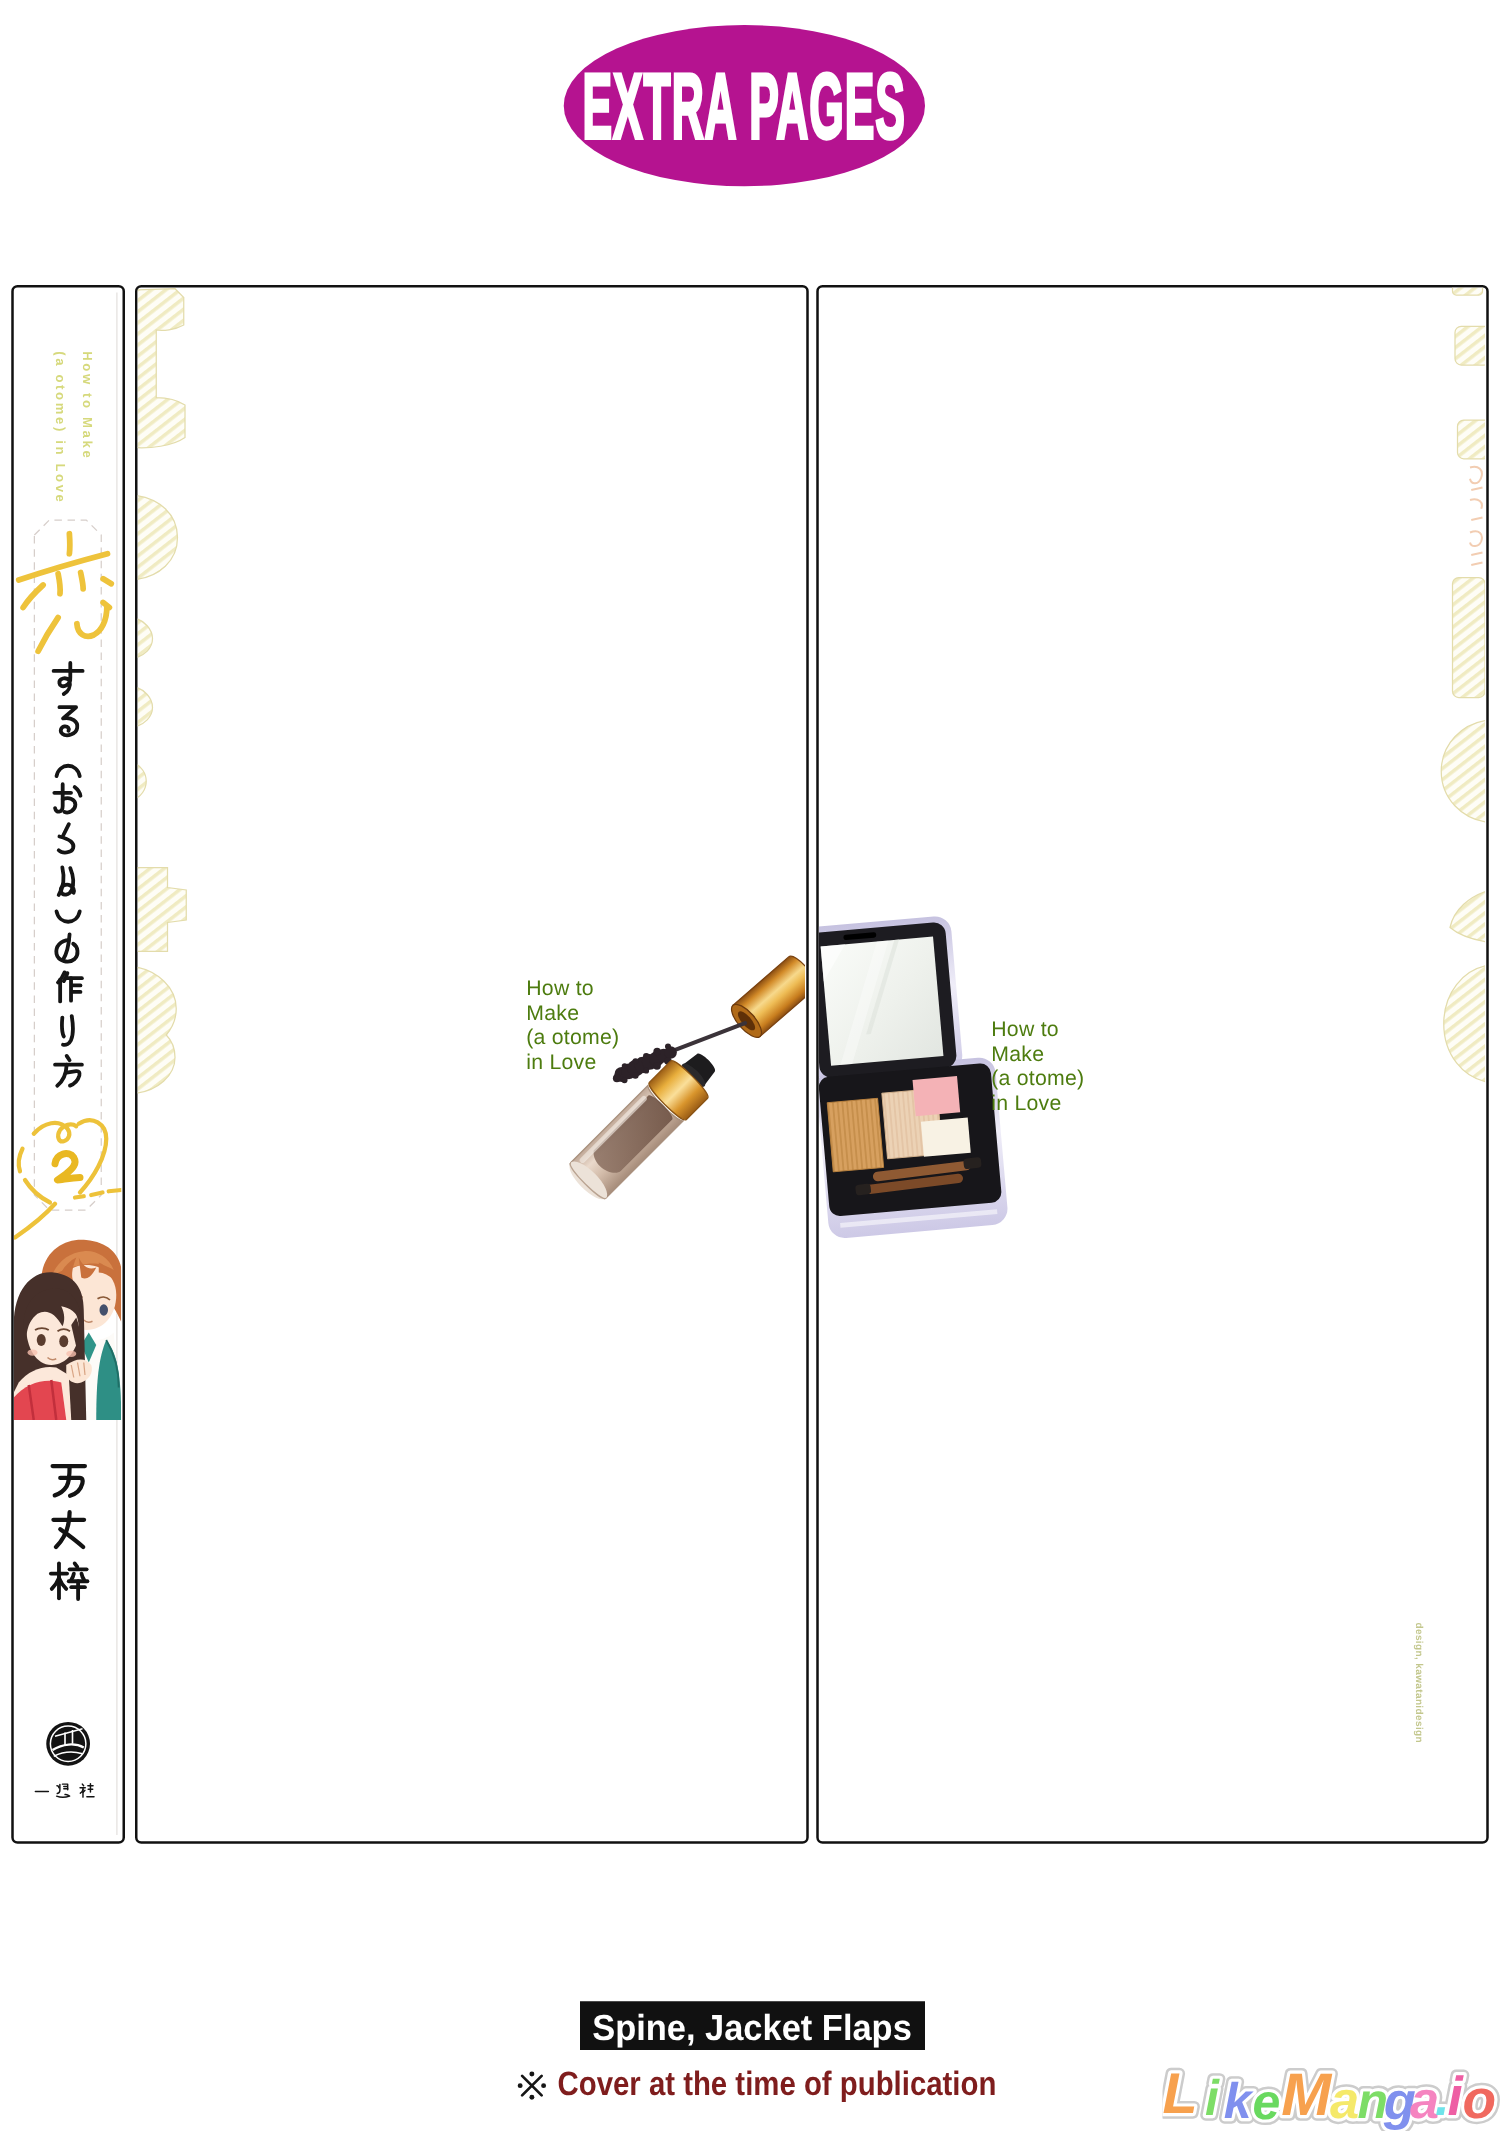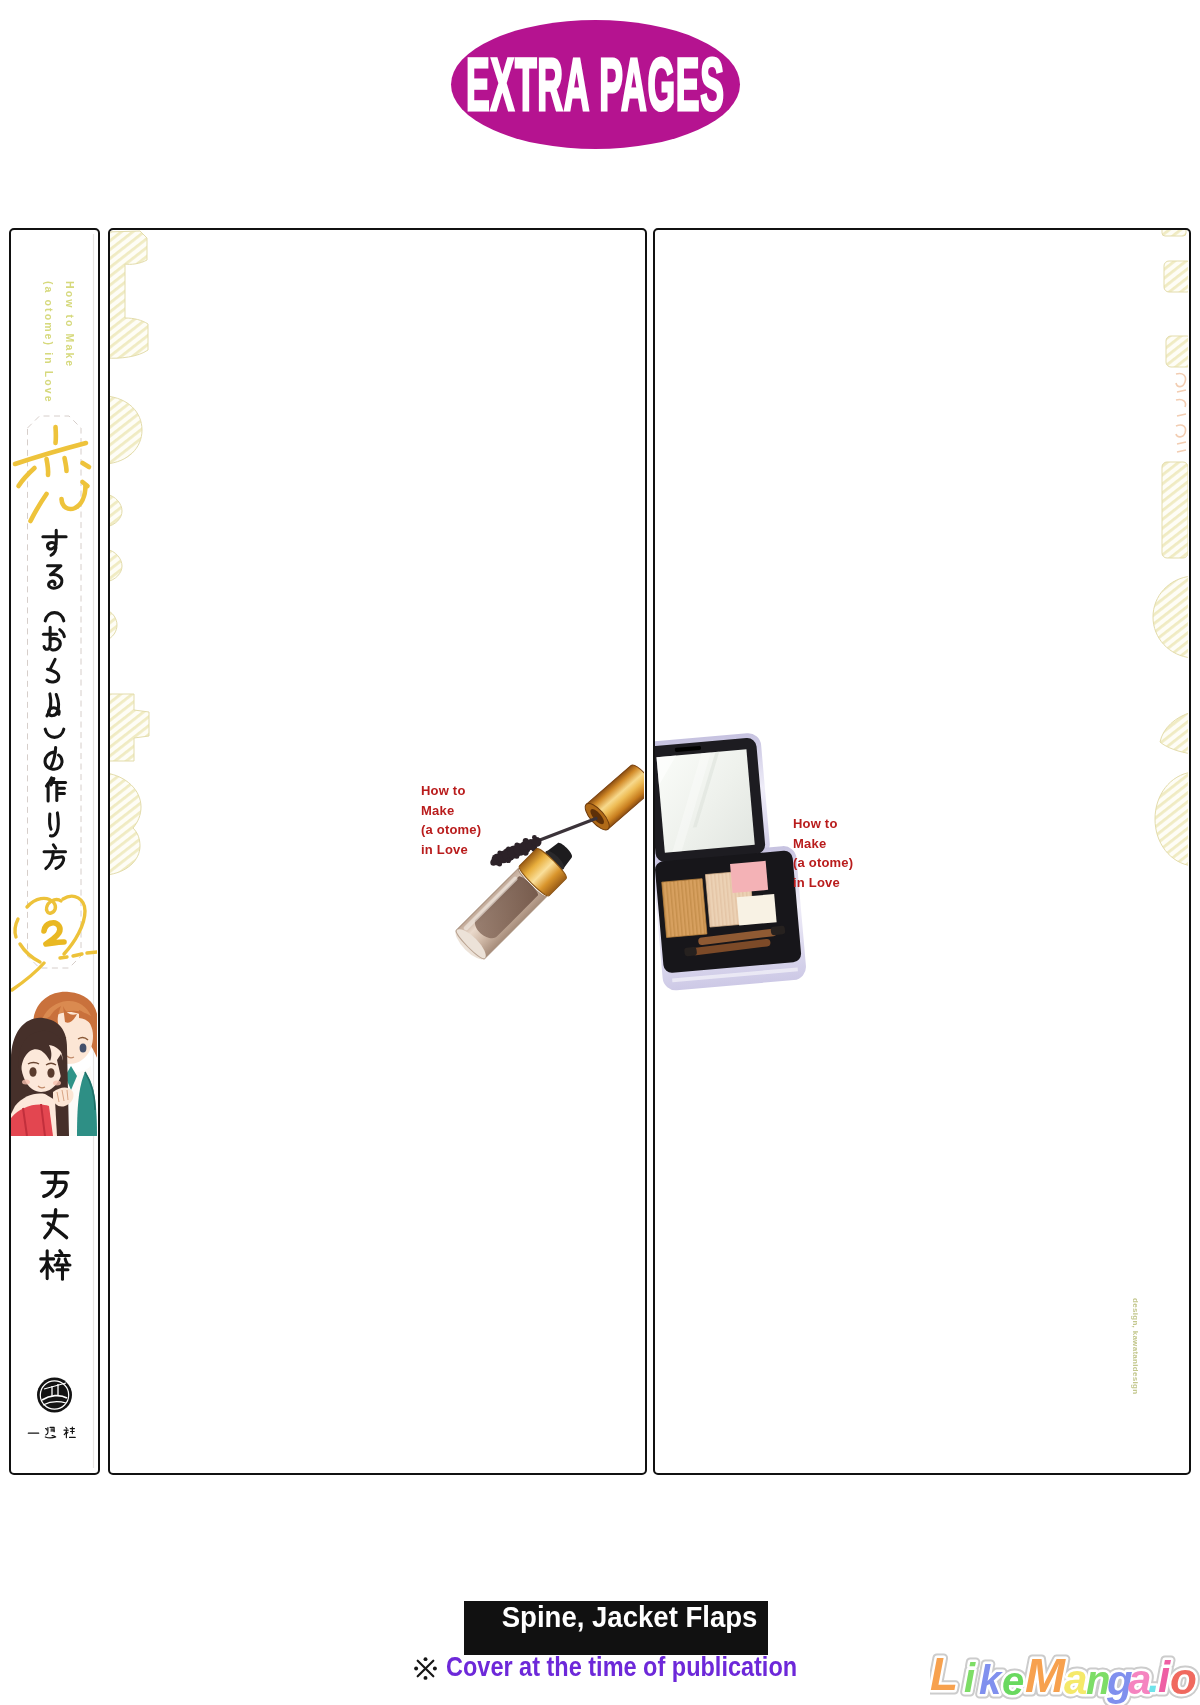--- a/index.html
+++ b/index.html
@@ -1,19 +1,19 @@
 <!DOCTYPE html>
 <html><head>
 <meta charset="utf-8">
 <style>
   html,body{margin:0;padding:0;}
   body{width:1200px;height:1705px;background:#fff;font-family:"Liberation Sans",sans-serif;position:relative;overflow:hidden;}
   .panel{position:absolute;border:2.5px solid #111;border-radius:5px;background:#fff;box-sizing:border-box;overflow:hidden;}
   .abs{position:absolute;}
-  .flaptext{position:absolute;font-weight:bold;font-size:13px;line-height:19.5px;color:#b91c1c;letter-spacing:0.2px;}
+  .flaptext{position:absolute;font-weight:normal;font-size:17px;line-height:19.5px;color:#4d7c0f;letter-spacing:0.2px;}
 </style>
 </head>
 <body>
 
 <div class="abs" style="left:451px;top:20px;width:289px;height:129px;background:#b51390;border-radius:50%;"></div>
 
 <div class="abs" style="left:451px;top:20px;width:289px;height:129px;display:flex;align-items:center;justify-content:center;text-align:right;">
   <span style="font-weight:bold;color:#fff;font-size:74px;transform:scaleX(0.48);letter-spacing:1.5px;-webkit-text-stroke:3px #fff;white-space:nowrap;">EXTRA PAGES</span>
 </div>
 
@@ -370,25 +370,25 @@
 <path d="M-80,108 L68,108 L68,116 C68,124 61,130 53,130 L-65,130 C-73,130 -80,124 -80,116 Z" fill="url(#shell)" transform="translate(0,0)" opacity="0"></path>
 <path d="M-70,132 L64,132" stroke="#ffffff" stroke-width="4" opacity="0.55"></path>
 </g>
 </svg>
 
 <div class="flaptext" style="left:138px;top:584px;">How to<br>Make<br>(a otome)<br>in Love</div>
 
 <div class="abs" style="left:476px;top:1068px;writing-mode:vertical-rl;font-size:8px;font-weight:bold;color:#c3c78d;letter-spacing:0.3px;">design, kawatanidesign</div>
 </div>
 
-<div class="abs" style="left:464px;top:1601px;width:276px;height:54px;background:#111;display:flex;align-items:flex-start;justify-content:center;padding-left:28px;">
+<div class="abs" style="left:464px;top:1601px;width:276px;height:39px;background:#111;display:flex;align-items:flex-end;justify-content:center;">
   <span style="font-size:29px;font-weight:bold;color:#fff;white-space:nowrap;transform:scaleX(0.95);">Spine, Jacket Flaps</span>
 </div>
 
-<div class="abs" style="left:413px;top:1652px;width:420px;height:32px;color:#6d28d9;font-size:27px;font-weight:bold;white-space:nowrap;">
+<div class="abs" style="left:413px;top:1652px;width:420px;height:32px;color:#7f1d1d;font-size:27px;font-weight:bold;white-space:nowrap;">
   <svg class="abs" style="left:0;top:4px" width="25" height="25" viewBox="0 0 24 24">
       <g stroke="#161616" stroke-width="2.1" stroke-linecap="round">
         <line x1="4.5" y1="4.5" x2="19.5" y2="19.5"></line>
         <line x1="19.5" y1="4.5" x2="4.5" y2="19.5"></line>
       </g>
       <g fill="#161616">
         <circle cx="12" cy="3" r="1.9"></circle>
         <circle cx="12" cy="21" r="1.9"></circle>
         <circle cx="3" cy="12" r="1.9"></circle>
         <circle cx="21" cy="12" r="1.9"></circle>

